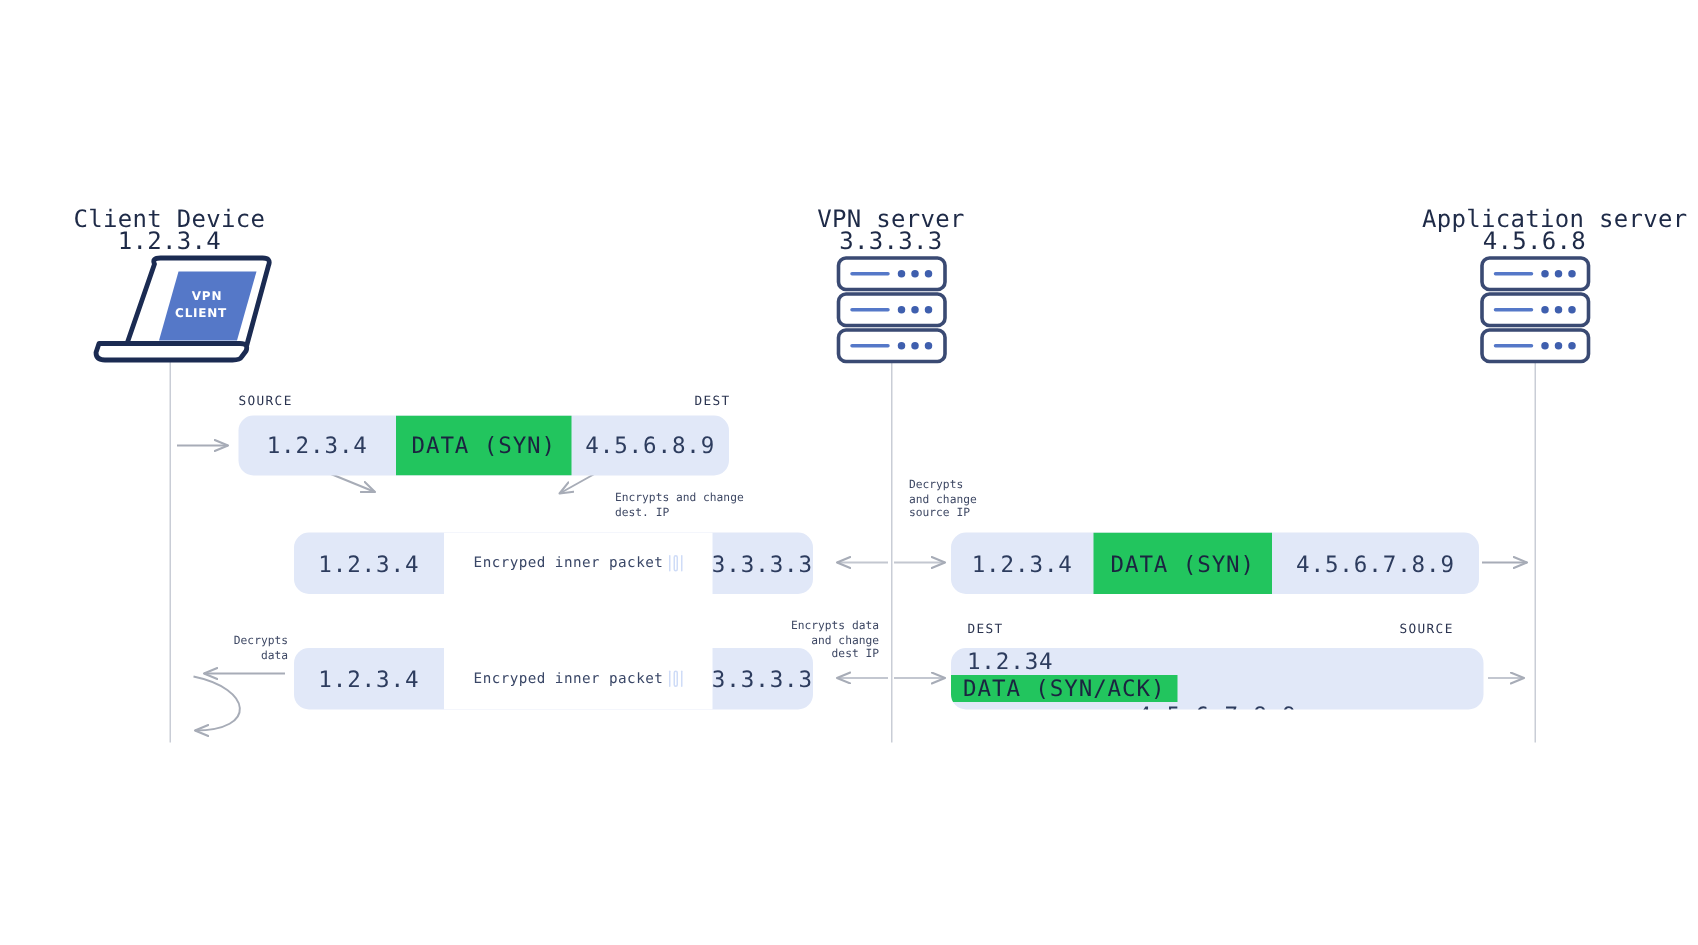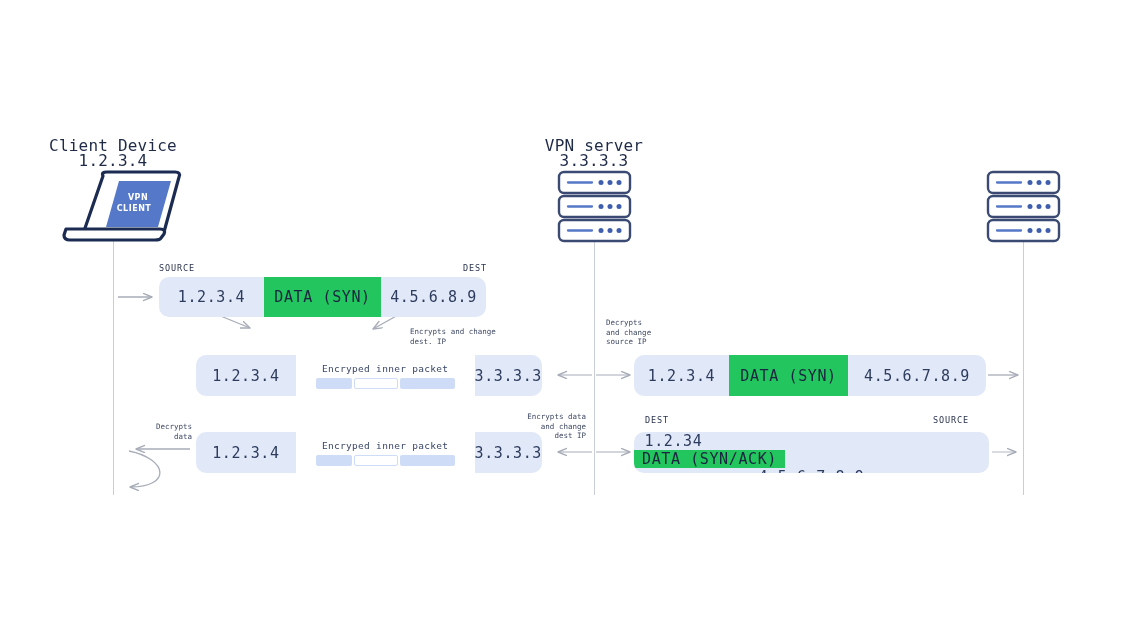--- a/index.html
+++ b/index.html
@@ -61,21 +61,21 @@
   .pk-ip { font-size: 15px; letter-spacing: 0.6px; }
   .pk-payload {
     background: #22c55e;
     font-size: 15px;
     letter-spacing: 0.6px;
     color: #1b2440;
     flex-direction: column;
   }
   .pk-inner {
     background: #ffffff;
-    flex-direction: column;
+    flex-direction: row;
     justify-content: center;
     gap: 4px;
     padding: 0 20px;
   }
   .pk-inner .inner-cap {
     font-size: 9.5px;
     color: #3a4767;
     letter-spacing: 0.3px;
     white-space: nowrap;
   }
@@ -138,20 +138,24 @@
   <div class="node-label" style="left:38px; top:138px; width:150px;">
     <span>Client Device</span>
     <span class="ip">1.2.3.4</span>
   </div>
 
   <div class="node-label" style="left:519px; top:138px; width:150px;">
     <span>VPN server</span>
     <span class="ip">3.3.3.3</span>
   </div>
 
+  <div class="node-label" style="left:948px; top:138px; width:150px;">
+    <span>Application server</span>
+    <span class="ip">4.5.6.8</span>
+  </div>
 
   <svg class="overlay" viewBox="0 0 1132 630">
     <defs>
       <marker id="ah" markerWidth="9" markerHeight="9" refX="7.2" refY="3.2" orient="auto" markerUnits="strokeWidth">
         <path d="M0.4,0.4 L7.2,3.2 L0.4,6.0" fill="none" stroke="#a7acb7" stroke-width="1.05" stroke-linecap="round" stroke-linejoin="round"></path>
       </marker>
       <marker id="ah2" markerWidth="9" markerHeight="9" refX="7.2" refY="3.2" orient="auto" markerUnits="strokeWidth">
         <path d="M0.4,0.4 L7.2,3.2 L0.4,6.0" fill="none" stroke="#9aa0ac" stroke-width="1.1" stroke-linecap="round" stroke-linejoin="round"></path>
       </marker>
     </defs>

